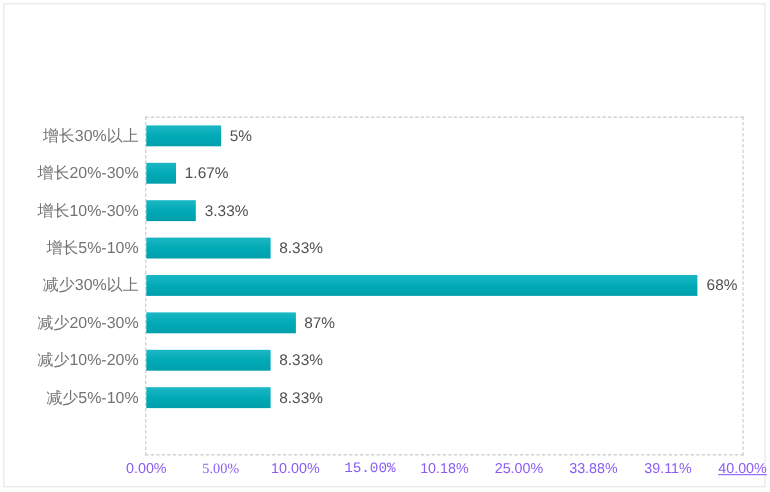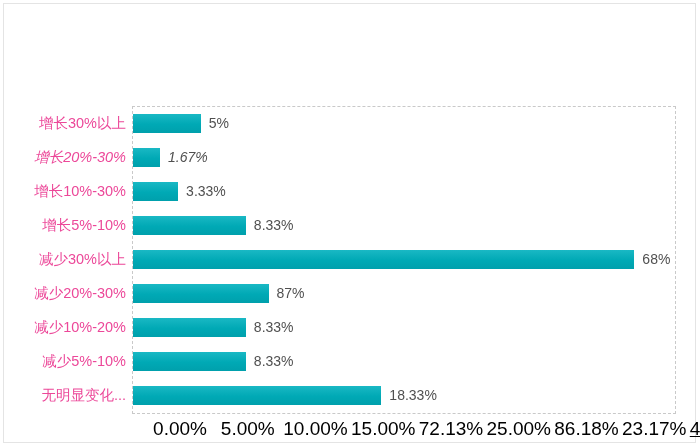--- a/index.html
+++ b/index.html
@@ -52,21 +52,21 @@
     display: flex;
     align-items: center;
   }
 
   .cat-label {
     position: absolute;
     left: 0;
     width: 122px;
     text-align: right;
     font-size: 14.5px;
-    color: #ec4899;
+    color: #737373;
     white-space: nowrap;
     overflow: hidden;
     letter-spacing: 0px;
   }
 
   .bar {
     position: absolute;
     left: 129px;
     height: 19px;
     background: linear-gradient(to bottom, #1ab8c4 0%, #00a9b5 55%, #00a0ac 100%);
@@ -83,43 +83,42 @@
   .x-axis {
     position: absolute;
     left: 0;
     top: 414px;
     width: 693px;
     height: 22px;
   }
   .tick {
     position: absolute;
     top: 0;
-    font-size: 19px;
-    color: #000000;
+    font-size: 13px;
+    color: #8b5cf6;
     transform: translateX(-50%);
     white-space: nowrap;
-    margin-left: 47px;
   }
 </style>
 </head>
 <body>
 
 <div class="chart-card">
 
   <div class="plot-area"></div>
 
   <div class="rows">
 
     <div class="row" style="top:0px;">
       <div class="cat-label">增长30%以上</div>
       <div class="bar" style="width: 67.75px;"></div>
       <div class="val-label" style="left: 204.75px;">5%</div>
     </div>
 
-    <div class="row" style="top:34px;font-style:italic;">
+    <div class="row" style="top:34px;">
       <div class="cat-label">增长20%-30%</div>
       <div class="bar" style="width: 27px;"></div>
       <div class="val-label" style="left: 164px;">1.67%</div>
     </div>
 
     <div class="row" style="top:68px;">
       <div class="cat-label">增长10%-30%</div>
       <div class="bar" style="width: 45.1215px;"></div>
       <div class="val-label" style="left: 182.121px;">3.33%</div>
     </div>
@@ -147,32 +146,27 @@
       <div class="bar" style="width: 112.871px;"></div>
       <div class="val-label" style="left: 249.871px;">8.33%</div>
     </div>
 
     <div class="row" style="top:238px;">
       <div class="cat-label">减少5%-10%</div>
       <div class="bar" style="width: 112.871px;"></div>
       <div class="val-label" style="left: 249.871px;">8.33%</div>
     </div>
 
-    <div class="row" style="top:272px;">
-      <div class="cat-label">无明显变化...</div>
-      <div class="bar" style="width: 248.371px;"></div>
-      <div class="val-label" style="left: 385.371px;">18.33%</div>
-    </div>
   </div>
 
   <div class="x-axis">
       <div class="tick" style="left: 129px;">0.00%</div>
-      <div class="tick" style="left: 196.75px;">5.00%</div>
+      <div class="tick" style="left: 196.75px; font-family: Liberation Serif, serif;">5.00%</div>
       <div class="tick" style="left: 264.5px; text-align: right;">10.00%</div>
-      <div class="tick" style="left: 332.25px;">15.00%</div>
-      <div class="tick" style="left: 400px;">72.13%</div>
+      <div class="tick" style="left: 332.25px; font-family: Liberation Mono, monospace;">15.00%</div>
+      <div class="tick" style="left: 400px;">10.18%</div>
       <div class="tick" style="left: 467.75px;">25.00%</div>
-      <div class="tick" style="left: 535.5px;">86.18%</div>
-      <div class="tick" style="left: 603.25px;">23.17%</div>
+      <div class="tick" style="left: 535.5px;">33.88%</div>
+      <div class="tick" style="left: 603.25px;">39.11%</div>
       <div class="tick" style="left: 671px; text-decoration: underline;">40.00%</div>
     </div>
 
 </div>
 
 </body></html>

